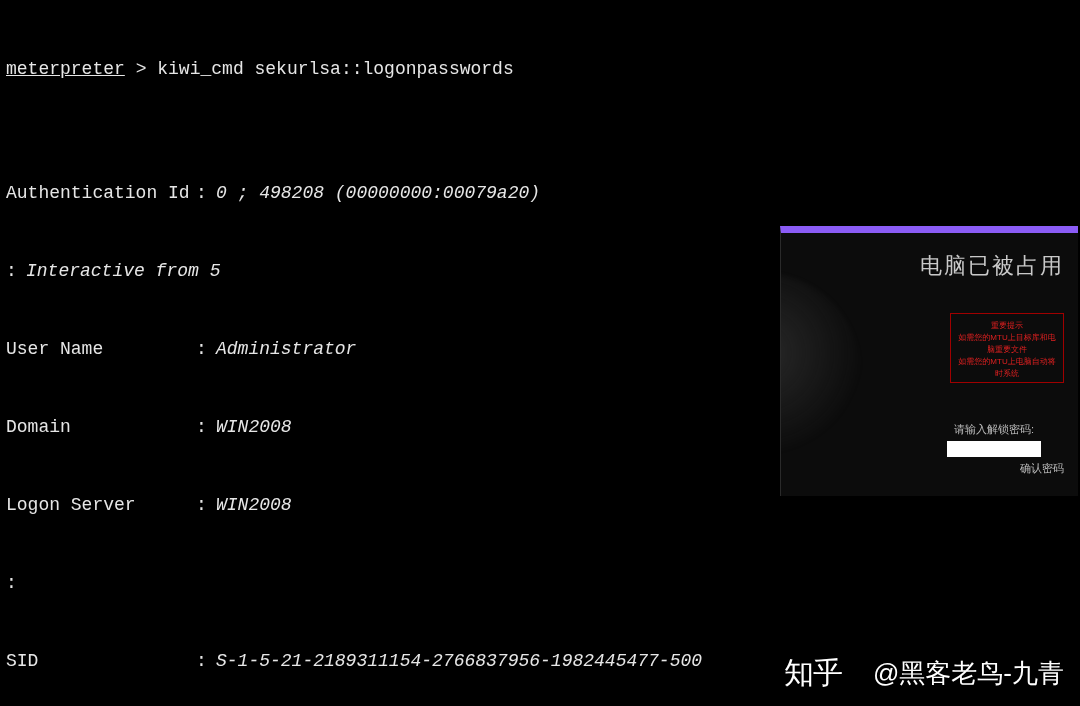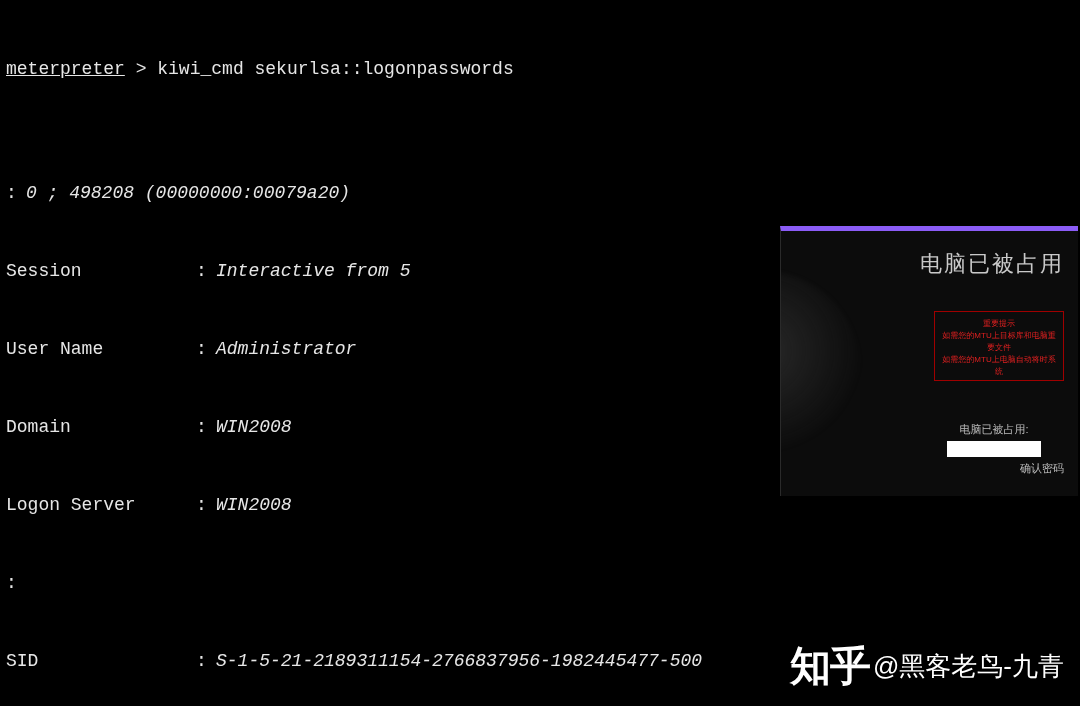--- a/index.html
+++ b/index.html
@@ -29,21 +29,21 @@
   .field-val   { display: inline-block; font-style: italic; }
 
   
   .ransom {
     position: absolute;
     top: 226px;
     left: 780px;
     width: 298px;
     height: 270px;
     background: #0c0c0c;
-    border-top: 5px solid #8b5cf6;
+    border-top: 7px solid #8b5cf6;
     border-left: 1px solid #2a2a2a;
     font-family: "Microsoft YaHei", sans-serif;
     white-space: normal;
     color: #d0d0d0;
     box-sizing: border-box;
     overflow: hidden;
   }
   .ransom .face {
     position: absolute;
     left: -120px;
@@ -59,21 +59,21 @@
     top: 18px;
     right: 14px;
     font-size: 22px;
     letter-spacing: 2px;
     color: #c9c9c9;
   }
   .ransom .box {
     position: absolute;
     top: 80px;
     right: 14px;
-    width: 130px;
+    width: 114px;
     height: 70px;
     border: 1px solid #a00000;
     color: #e02020;
     font-size: 8px;
     line-height: 12px;
     padding: 6px 4px;
     text-align: center;
     box-sizing: border-box;
   }
   .ransom .unlock {
@@ -102,34 +102,34 @@
     bottom: 12px;
     display: flex;
     align-items: center;
     font-family: "Microsoft YaHei", sans-serif;
     color: #ffffff;
     font-size: 26px;
     text-shadow: 0 0 4px rgba(0,0,0,.6);
     white-space: normal;
   }
   .watermark .zhihu {
-    font-weight: bold;
-    font-size: 41px;
-    margin-right: 3px;
+    font-weight: normal;
+    font-size: 30px;
+    margin-right: 31px;
     letter-spacing: -1px;
   }
 </style>
 </head>
 <body>
 
 <div class="term">
   <div class="prompt-line"><span class="prompt-label">meterpreter</span> <span class="gt">&gt;</span> <span>kiwi_cmd sekurlsa::logonpasswords</span></div>
 
-  <div class="field-row"><span class="field-colon">: </span><span class="field-val">0 ; 498208 (00000000:00079a20)</span></div>
-  <div class="field-row"><span class="field-key">Session</span><span class="field-colon">: </span><span class="field-val">Interactive from 5</span></div>
+  <div class="field-row"><span class="field-key">Authentication Id</span><span class="field-colon">: </span><span class="field-val">0 ; 498208 (00000000:00079a20)</span></div>
+  <div class="field-row"><span class="field-colon">: </span><span class="field-val">Interactive from 5</span></div>
   <div class="field-row"><span class="field-key">User Name</span><span class="field-colon">: </span><span class="field-val">Administrator</span></div>
   <div class="field-row"><span class="field-key">Domain</span><span class="field-colon">: </span><span class="field-val">WIN2008</span></div>
   <div class="field-row"><span class="field-key">Logon Server</span><span class="field-colon">: </span><span class="field-val">WIN2008</span></div>
   <div class="field-row"><span class="field-colon">: </span></div>
   <div class="field-row"><span class="field-key">SID</span><span class="field-colon">: </span><span class="field-val">S-1-5-21-2189311154-2766837956-1982445477-500</span></div>
 
   
   
   
   
@@ -154,21 +154,21 @@
 
 <div class="ransom">
   <div class="face"></div>
   <div class="title">电脑已被占用</div>
   <div class="box">
     <div>重要提示</div>
     <div>如需您的MTU上目标库和电脑重要文件</div>
     <div>如需您的MTU上电脑自动将时系统</div>
   </div>
   <div class="unlock">
-    <div>电脑已被占用:</div>
+    <div>请输入解锁密码:</div>
     <input type="text" style="">
     <div class="btn">确认密码</div>
   </div>
 </div>
 
 <div class="watermark">
   <span class="zhihu">知乎</span>
   <span>@黑客老鸟-九青</span>
 </div>
 

